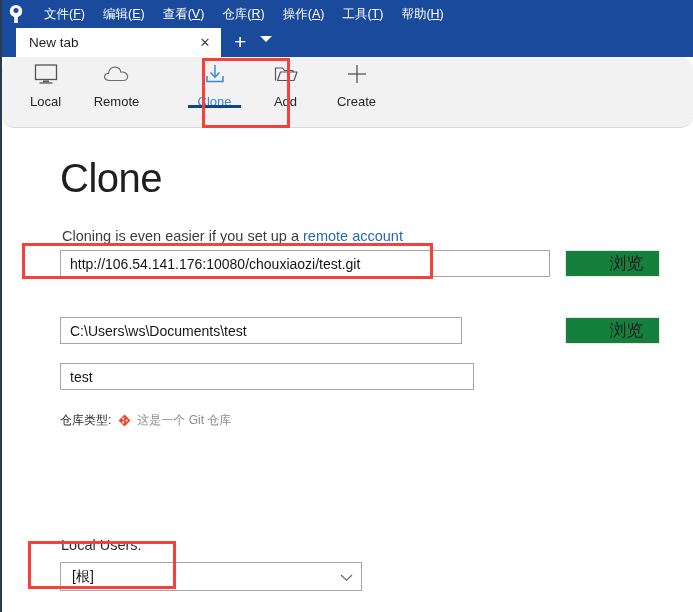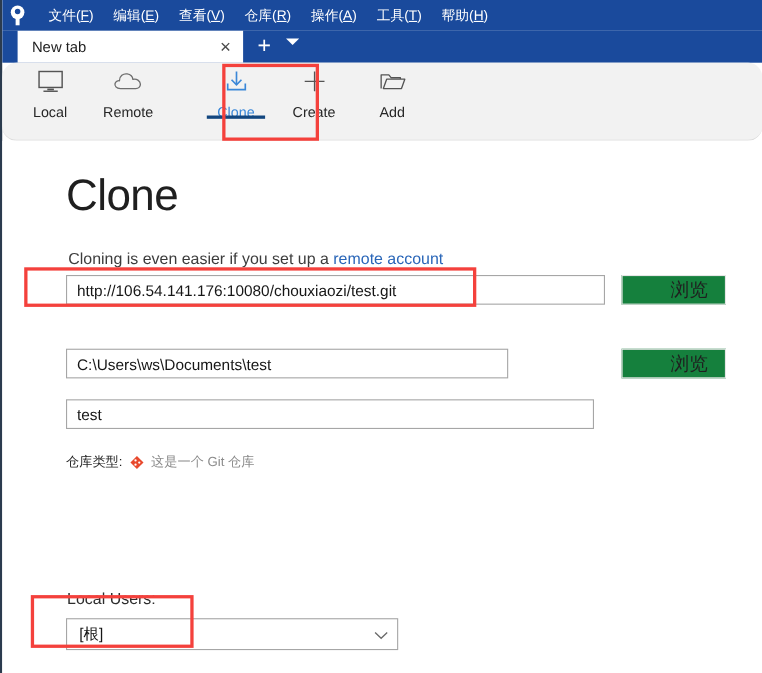--- a/index.html
+++ b/index.html
@@ -248,35 +248,35 @@
           <polyline points="7.5,10.5 12,15.2 16.5,10.5" fill="none" stroke="#3a87d8" stroke-width="1.5"></polyline>
           <polyline points="4,14 4,19.5 20,19.5 20,14" fill="none" stroke="#3a87d8" stroke-width="1.5"></polyline>
         </svg>
       </span>
       <span class="tb-lbl">Clone</span>
       <span class="tb-underline"></span>
     </div>
 
     <div class="tb-item">
       <span class="tb-ico">
+        <svg width="26" height="20" viewBox="0 0 26 20" aria-hidden="true">
+          <path d="M2.5 16.5 L2.5 4 L9.5 4 L11.5 6.5 L20 6.5 L20 8 M4.5 16.5 L7.5 8 L24 8 L21 16.5 Z" fill="none" stroke="#545454" stroke-width="1.2" stroke-linejoin="round"></path>
+        </svg>
+      </span>
+      <span class="tb-lbl">Add</span>
+    </div>
+
+    <div class="tb-item">
+      <span class="tb-ico">
         <svg width="24" height="24" viewBox="0 0 24 24" aria-hidden="true">
           <line x1="12" y1="3" x2="12" y2="21" stroke="#545454" stroke-width="1.3"></line>
           <line x1="3" y1="12" x2="21" y2="12" stroke="#545454" stroke-width="1.3"></line>
         </svg>
       </span>
       <span class="tb-lbl">Create</span>
-    </div>
-
-    <div class="tb-item">
-      <span class="tb-ico">
-        <svg width="26" height="20" viewBox="0 0 26 20" aria-hidden="true">
-          <path d="M2.5 16.5 L2.5 4 L9.5 4 L11.5 6.5 L20 6.5 L20 8 M4.5 16.5 L7.5 8 L24 8 L21 16.5 Z" fill="none" stroke="#545454" stroke-width="1.2" stroke-linejoin="round"></path>
-        </svg>
-      </span>
-      <span class="tb-lbl">Add</span>
     </div>
 
   </div>
 
   <div class="content">
 
     <div class="page-title">Clone</div>
 
     <div class="page-sub">
       <span>Cloning is even easier if you set up a </span><a>remote account</a>
@@ -298,21 +298,21 @@
         </svg>
       </span>
       <span class="rt-val">这是一个 Git 仓库</span>
     </div>
 
     <div class="field" style="left:58px; top:189px; width:402px;">
       <span>C:\Users\ws\Documents\test</span>
     </div>
     <div class="browse-btn" style="left:563px; top:189px;">浏览</div>
 
-    <div class="field" style="left:58px; top:235px; width:480px;text-align:right;">
+    <div class="field" style="left:58px; top:235px; width:414px;text-align:right;">
       <span>test</span>
     </div>
 
     <div class="lf-label">Local Users:</div>
     <div class="combo">
       <span class="cb-val">[根]</span>
       <span>
         <svg width="13" height="9" viewBox="0 0 13 9" aria-hidden="true">
           <polyline points="1,2 6.5,7.2 12,2" fill="none" stroke="#6a6a6a" stroke-width="1.2"></polyline>
         </svg>

